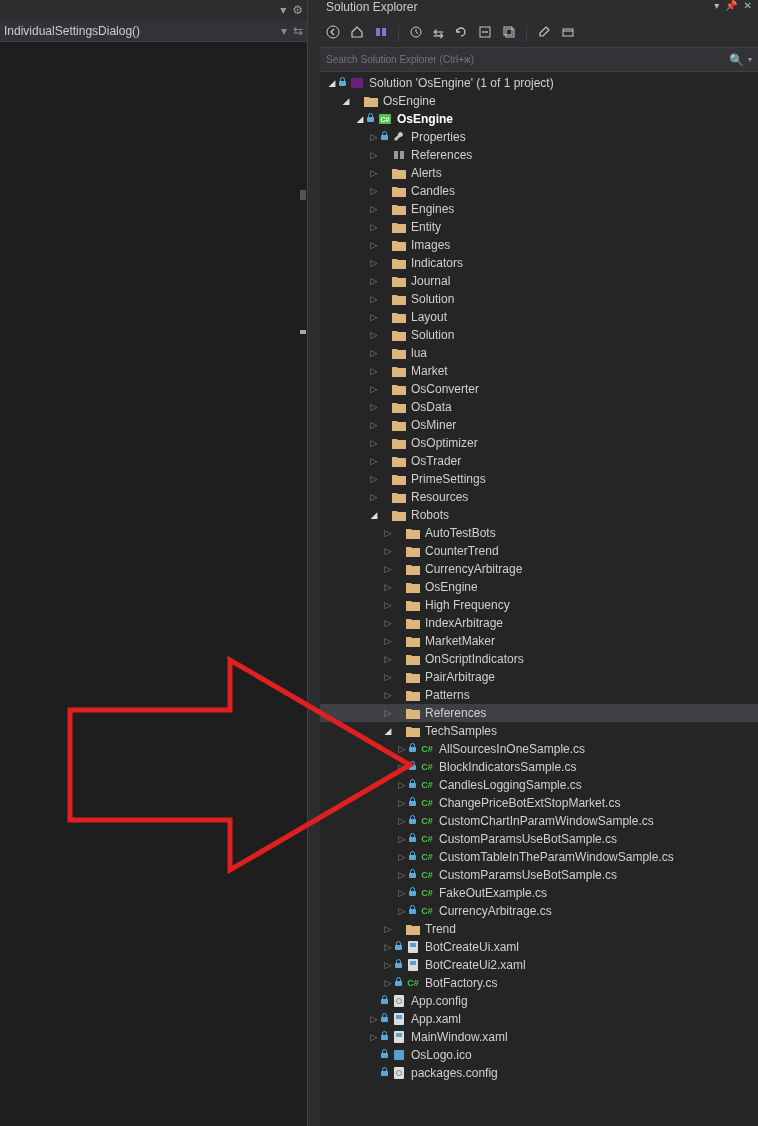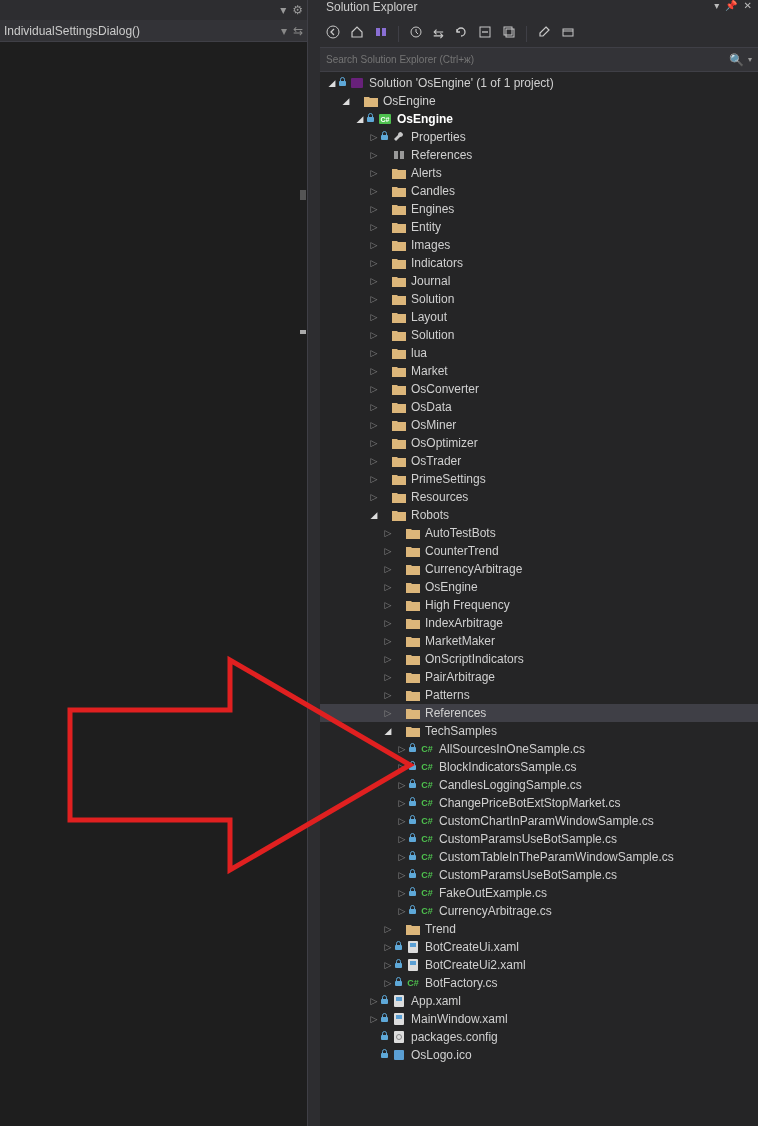--- a/index.html
+++ b/index.html
@@ -825,20 +825,35 @@
             <rect x="1" y="4" width="7" height="5" fill="#5ea8d8" rx="1"></rect>
             <path d="M2.5 4 L2.5 2.5 A2 2 0 0 1 6.5 2.5 L6.5 4" fill="none" stroke="#5ea8d8" stroke-width="1"></path>
           </svg></span>
         <span class="fico">
           <span class="cs-badge">C#</span>
         </span>
         <span class="label">BotFactory.cs</span>
       </div>
       <div class="tree-row">
         <span class="indent" style="width: 48px;"></span>
+        <span class="exp"></span>
+        <span class="lock"><svg width="9" height="10" viewBox="0 0 9 10">
+            <rect x="1" y="4" width="7" height="5" fill="#5ea8d8" rx="1"></rect>
+            <path d="M2.5 4 L2.5 2.5 A2 2 0 0 1 6.5 2.5 L6.5 4" fill="none" stroke="#5ea8d8" stroke-width="1"></path>
+          </svg></span>
+        <span class="fico">
+          <svg width="14" height="14" viewBox="0 0 14 14">
+            <rect x="2" y="1" width="10" height="12" fill="#ddd" rx="1"></rect>
+            <circle cx="7" cy="7" r="2.5" fill="none" stroke="#888" stroke-width="1"></circle>
+          </svg>
+        </span>
+        <span class="label">App.config</span>
+      </div>
+      <div class="tree-row">
+        <span class="indent" style="width: 48px;"></span>
         <span class="exp">▷</span>
         <span class="lock"><svg width="9" height="10" viewBox="0 0 9 10">
             <rect x="1" y="4" width="7" height="5" fill="#5ea8d8" rx="1"></rect>
             <path d="M2.5 4 L2.5 2.5 A2 2 0 0 1 6.5 2.5 L6.5 4" fill="none" stroke="#5ea8d8" stroke-width="1"></path>
           </svg></span>
         <span class="fico">
           <svg width="14" height="14" viewBox="0 0 14 14">
             <rect x="2" y="1" width="10" height="12" fill="#ddd" rx="1"></rect>
             <rect x="4" y="3" width="6" height="4" fill="#5a9fd4"></rect>
           </svg>
@@ -862,38 +877,38 @@
       </div>
       <div class="tree-row">
         <span class="indent" style="width: 48px;"></span>
         <span class="exp"></span>
         <span class="lock"><svg width="9" height="10" viewBox="0 0 9 10">
             <rect x="1" y="4" width="7" height="5" fill="#5ea8d8" rx="1"></rect>
             <path d="M2.5 4 L2.5 2.5 A2 2 0 0 1 6.5 2.5 L6.5 4" fill="none" stroke="#5ea8d8" stroke-width="1"></path>
           </svg></span>
         <span class="fico">
           <svg width="14" height="14" viewBox="0 0 14 14">
+            <rect x="2" y="2" width="10" height="10" fill="#5a9fd4" rx="1"></rect>
+          </svg>
+        </span>
+        <span class="label">OsLogo.ico</span>
+      </div>
+      <div class="tree-row">
+        <span class="indent" style="width: 48px;"></span>
+        <span class="exp"></span>
+        <span class="lock"><svg width="9" height="10" viewBox="0 0 9 10">
+            <rect x="1" y="4" width="7" height="5" fill="#5ea8d8" rx="1"></rect>
+            <path d="M2.5 4 L2.5 2.5 A2 2 0 0 1 6.5 2.5 L6.5 4" fill="none" stroke="#5ea8d8" stroke-width="1"></path>
+          </svg></span>
+        <span class="fico">
+          <svg width="14" height="14" viewBox="0 0 14 14">
             <rect x="2" y="1" width="10" height="12" fill="#ddd" rx="1"></rect>
             <circle cx="7" cy="7" r="2.5" fill="none" stroke="#888" stroke-width="1"></circle>
           </svg>
         </span>
         <span class="label">packages.config</span>
-      </div>
-      <div class="tree-row">
-        <span class="indent" style="width: 48px;"></span>
-        <span class="exp"></span>
-        <span class="lock"><svg width="9" height="10" viewBox="0 0 9 10">
-            <rect x="1" y="4" width="7" height="5" fill="#5ea8d8" rx="1"></rect>
-            <path d="M2.5 4 L2.5 2.5 A2 2 0 0 1 6.5 2.5 L6.5 4" fill="none" stroke="#5ea8d8" stroke-width="1"></path>
-          </svg></span>
-        <span class="fico">
-          <svg width="14" height="14" viewBox="0 0 14 14">
-            <rect x="2" y="2" width="10" height="10" fill="#5a9fd4" rx="1"></rect>
-          </svg>
-        </span>
-        <span class="label">OsLogo.ico</span>
       </div>
     </div>
 </div>
 
 <svg class="arrow-overlay" width="370" height="230">
   <path d="M 20 60 L 180 60 L 180 10 L 360 115 L 180 220 L 180 170 L 20 170 Z" fill="none" stroke="#e02020" stroke-width="5" stroke-linejoin="miter"></path>
 </svg>
 
 </body></html>

